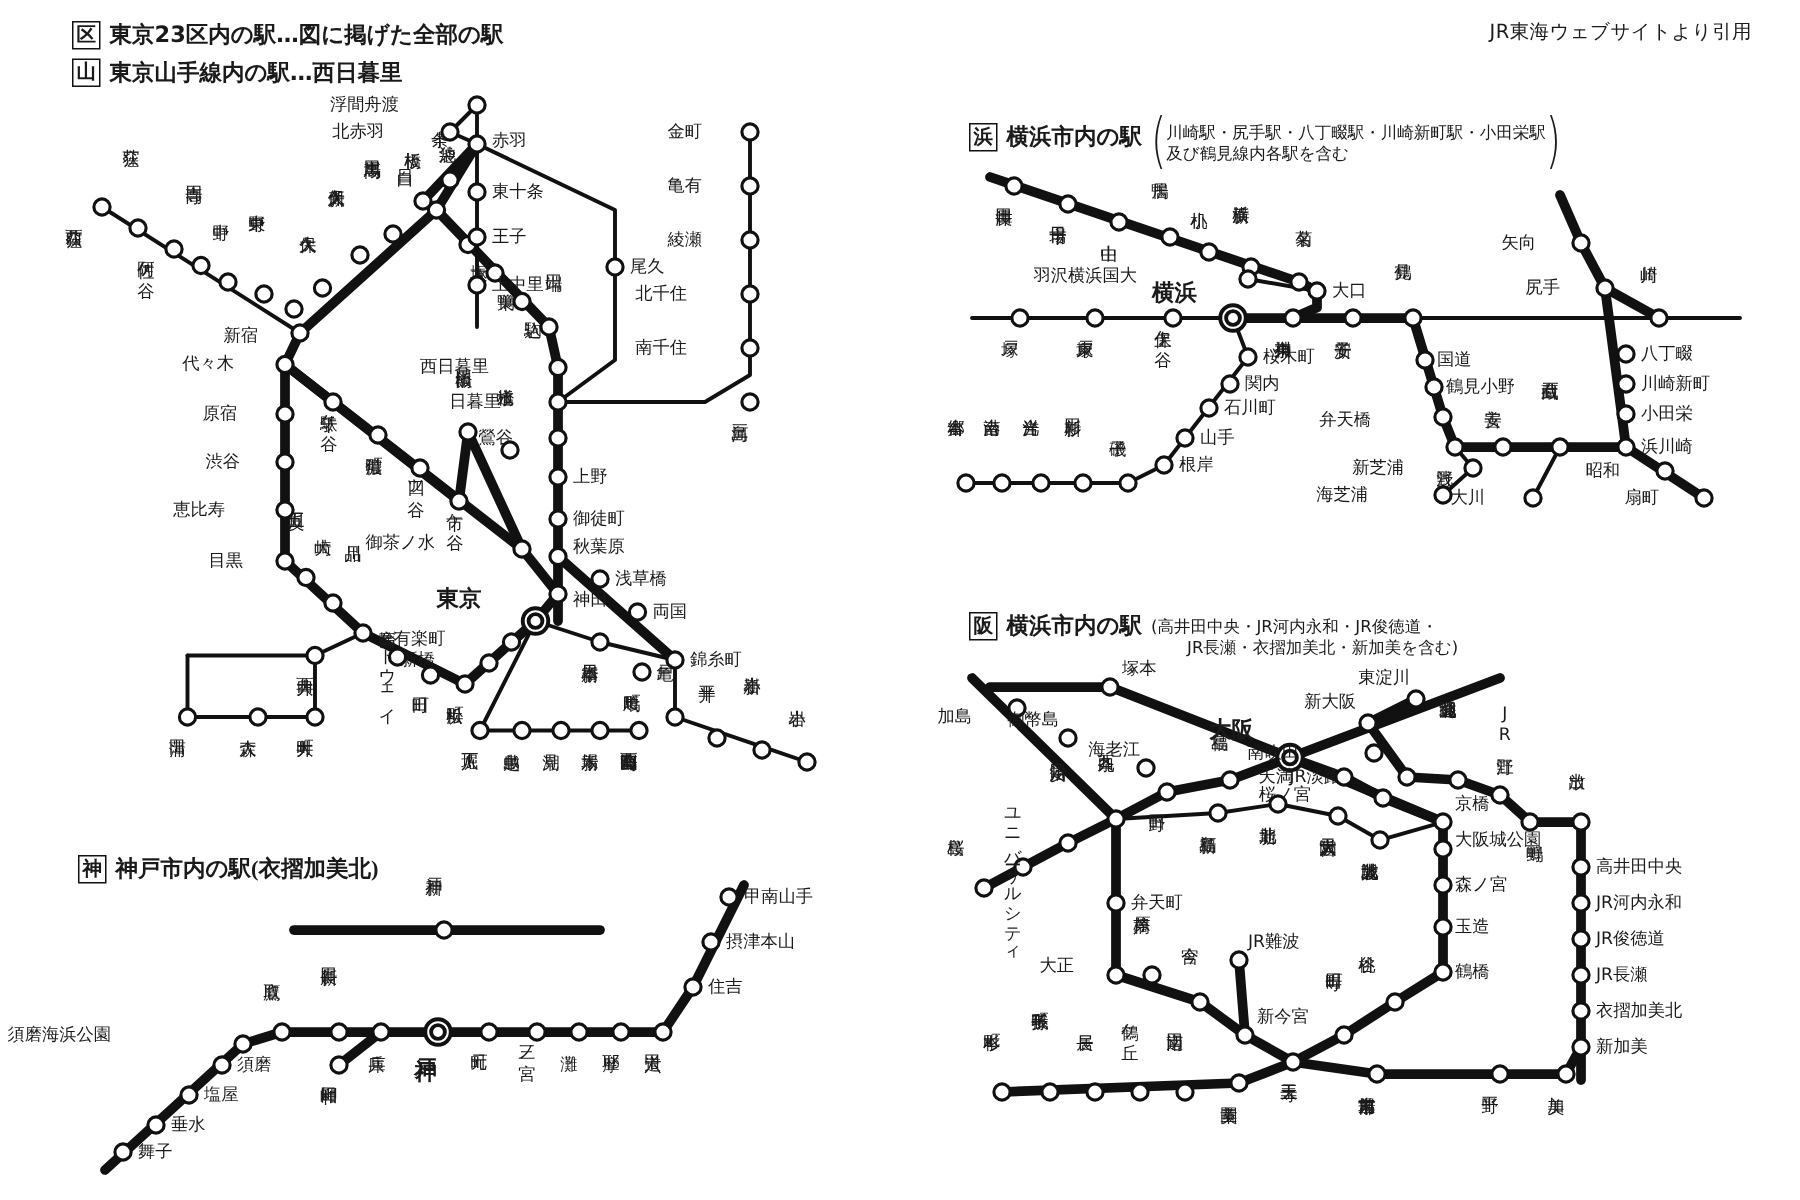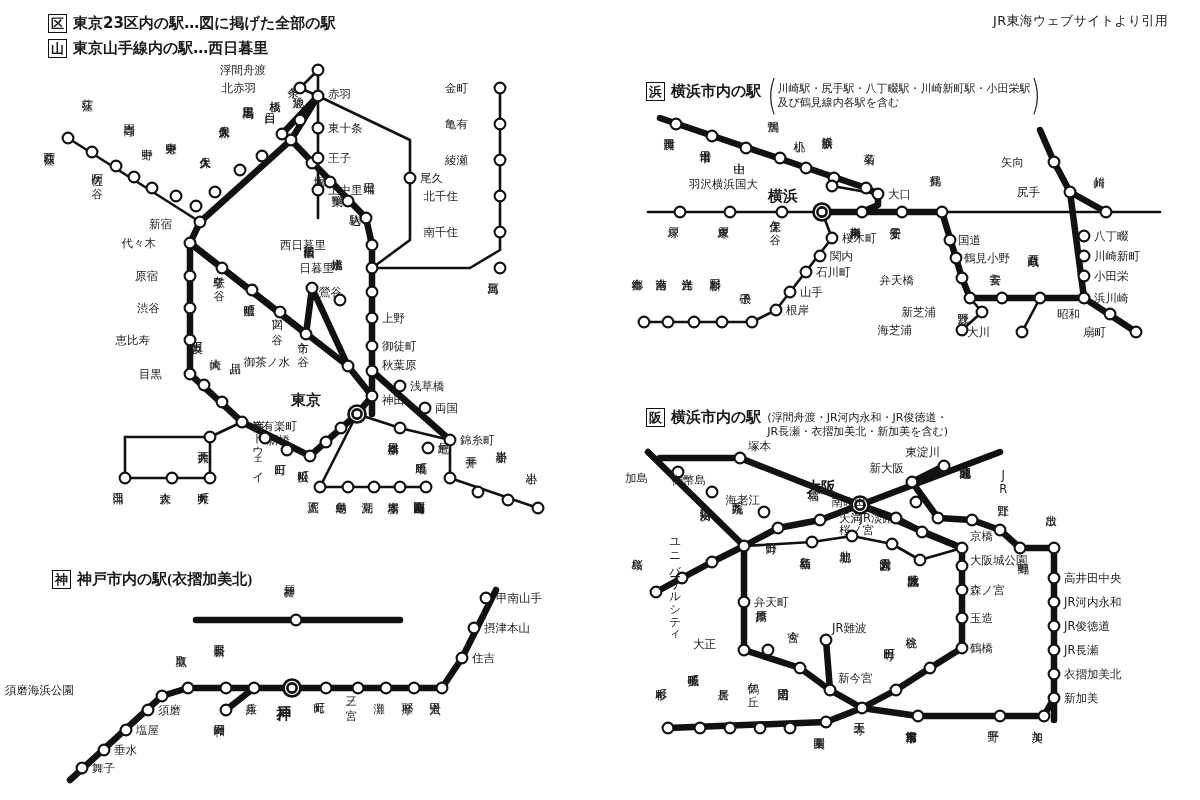--- a/index.html
+++ b/index.html
@@ -78,22 +78,22 @@
         <span>及び鶴見線内各駅を含む</span>
       </span>
       <span class="paren-mark">)</span>
     </span>
   </div>
 
   <div class="sec-head" style="left:646px;top:408px;">
     <span class="zone-box">阪</span>
     <span class="sec-title">横浜市内の駅</span>
     <span class="sec-note" style="padding-top:3px;">
-      <span>(浮間舟渡・JR河内永和・JR俊徳道・</span><br>
-      <span style="display:inline-block;">JR長瀬・衣摺加美北・新加美を含む)</span>
+      <span>(高井田中央・JR河内永和・JR俊徳道・</span><br>
+      <span style="margin-left:24px;display:inline-block;">JR長瀬・衣摺加美北・新加美を含む)</span>
     </span>
   </div>
 
   <div class="sec-head" style="left:52px;top:570px;">
     <span class="zone-box">神</span>
     <span class="sec-title">神戸市内の駅(衣摺加美北)</span>
   </div>
 
   <svg id="svg-tokyo" style="left:0;top:0;width:600px;height:560px;" viewBox="0 0 600 560">
     <g>

